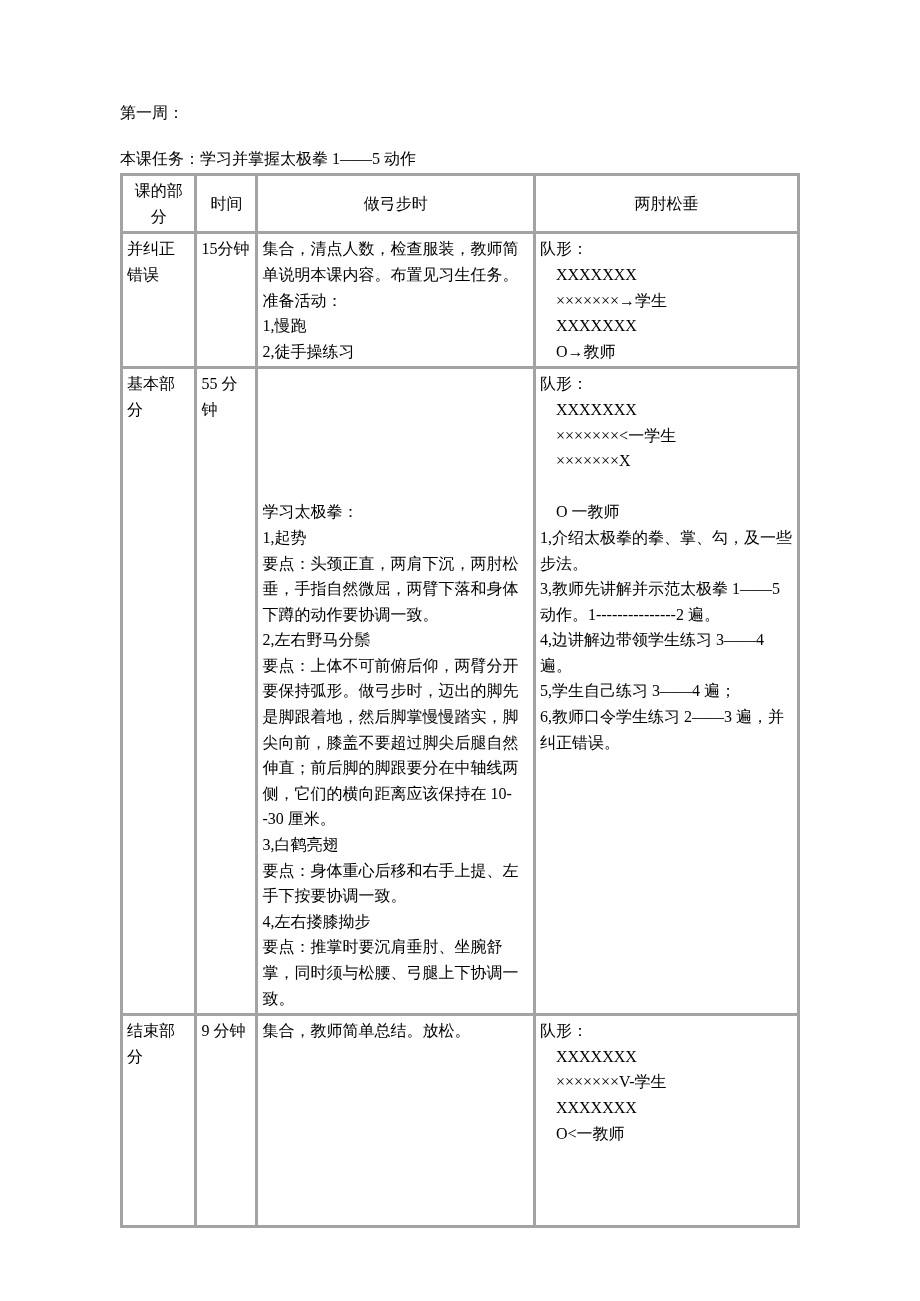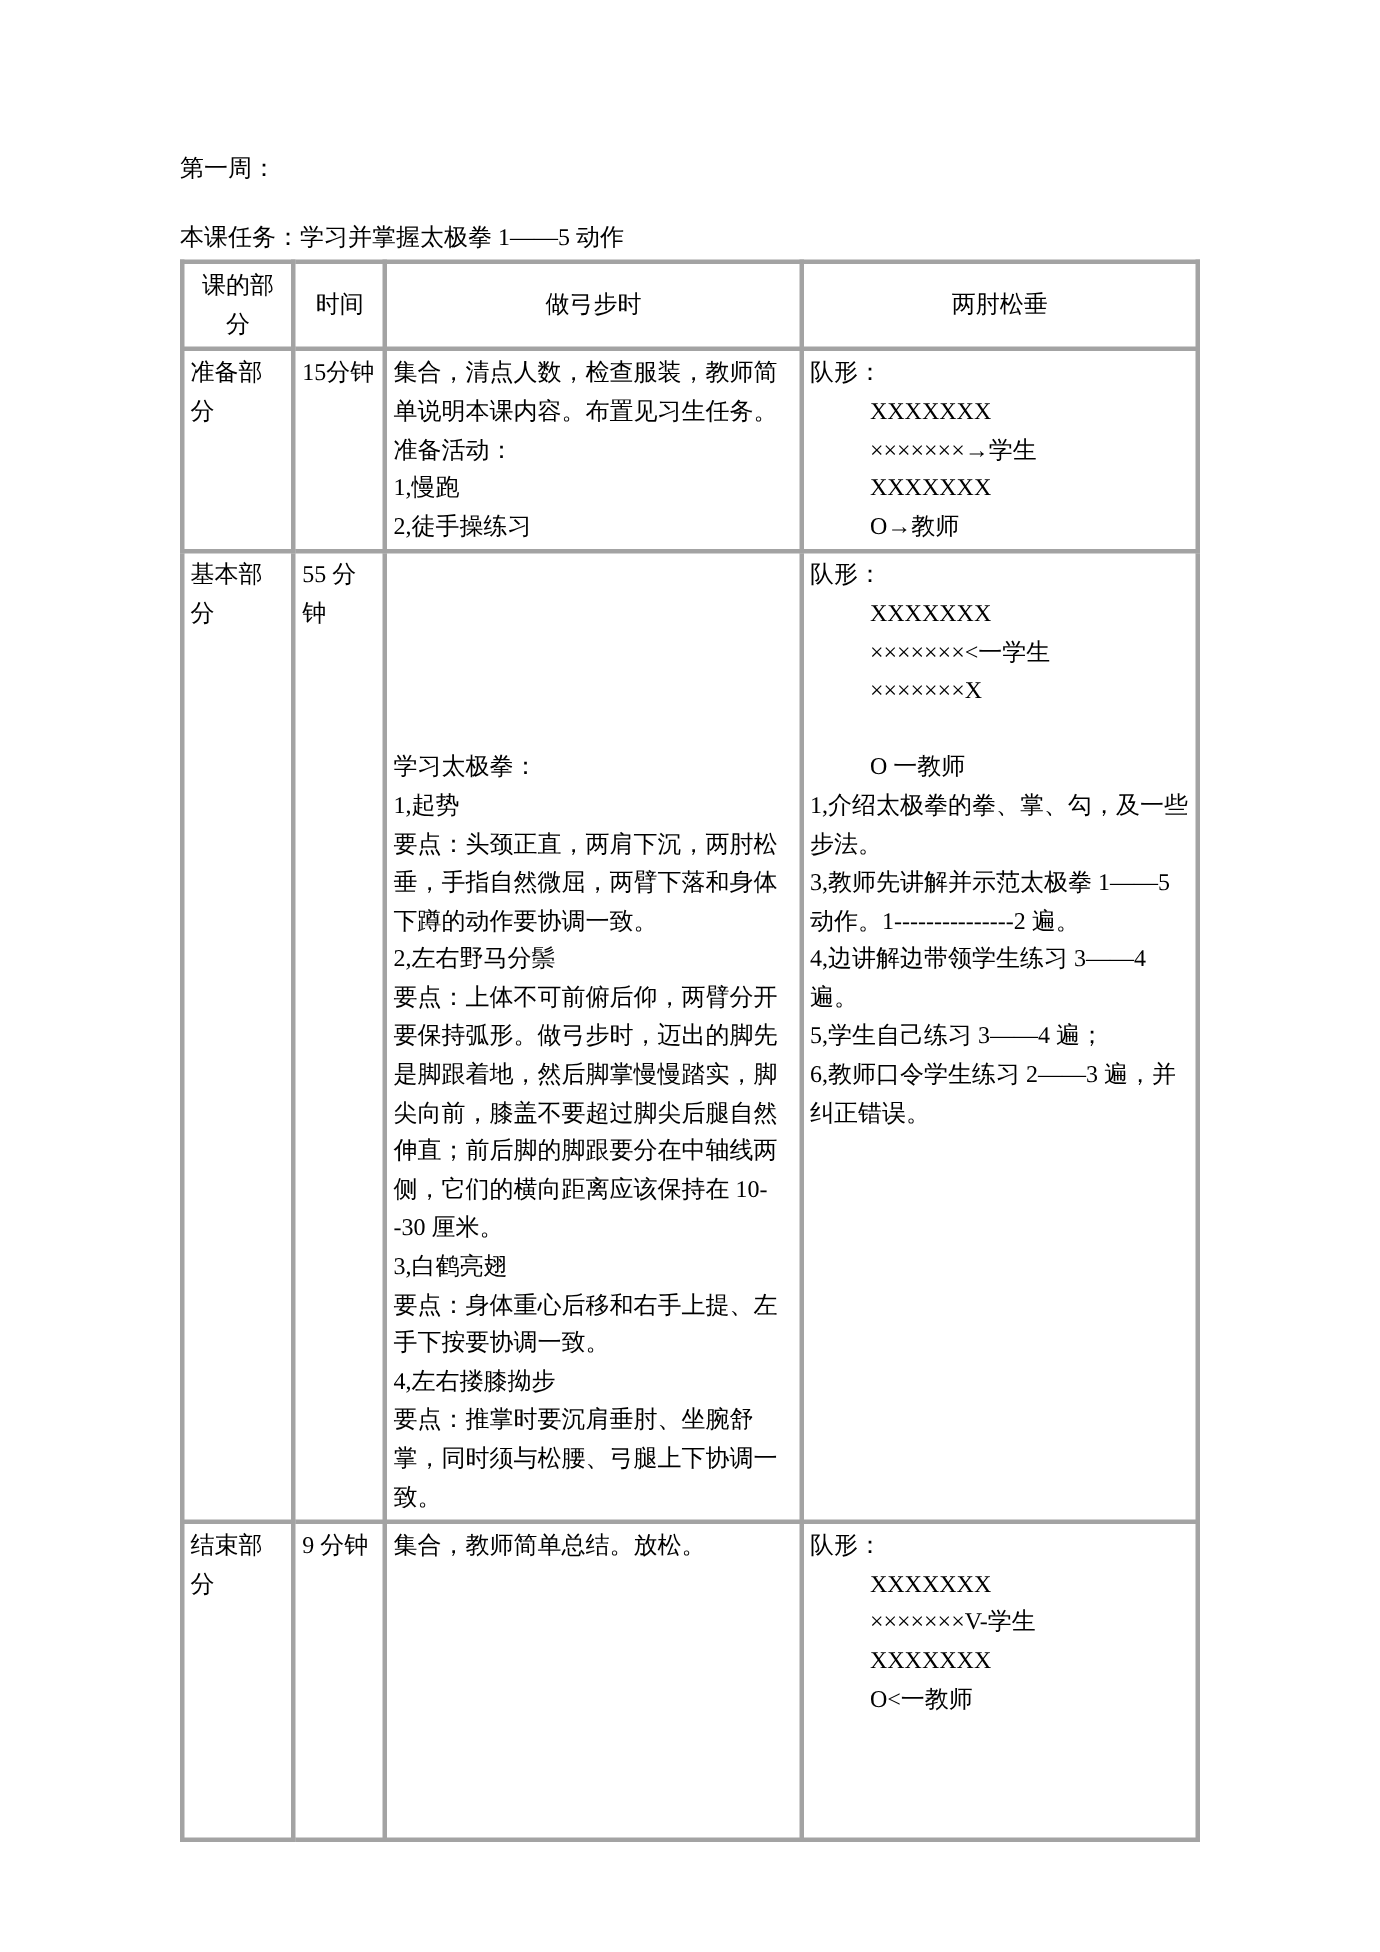--- a/index.html
+++ b/index.html
@@ -32,21 +32,21 @@
     padding: 2px 4px;
     vertical-align: top;
     word-wrap: break-word;
     overflow-wrap: break-word;
   }
   tr.header-row td {
     text-align: center;
     vertical-align: middle;
   }
   .formation-block {
-    margin-left: 40px;
+    margin-left: 16px;
     white-space: pre-line;
   }
   .content-cell {
     white-space: pre-line;
   }
   .spacer {
     white-space: pre-line;
   }
 </style>
 </head>
@@ -66,21 +66,21 @@
   </colgroup>
   <tbody>
       <tr class="header-row">
     <td>课的部分</td>
     <td>时间</td>
     <td>做弓步时</td>
     <td>两肘松垂</td>
   </tr>
 
   <tr>
-    <td>准备部分</td>
+    <td>并纠正错误</td>
     <td>15分钟</td>
     <td class="content-cell">集合，清点人数，检查服装，教师简单说明本课内容。布置见习生任务。
 准备活动：
 1,慢跑
 2,徒手操练习</td>
     <td>
       <span>队形：</span>
       <div class="formation-block">XXXXXXX
 ×××××××→学生
 XXXXXXX

